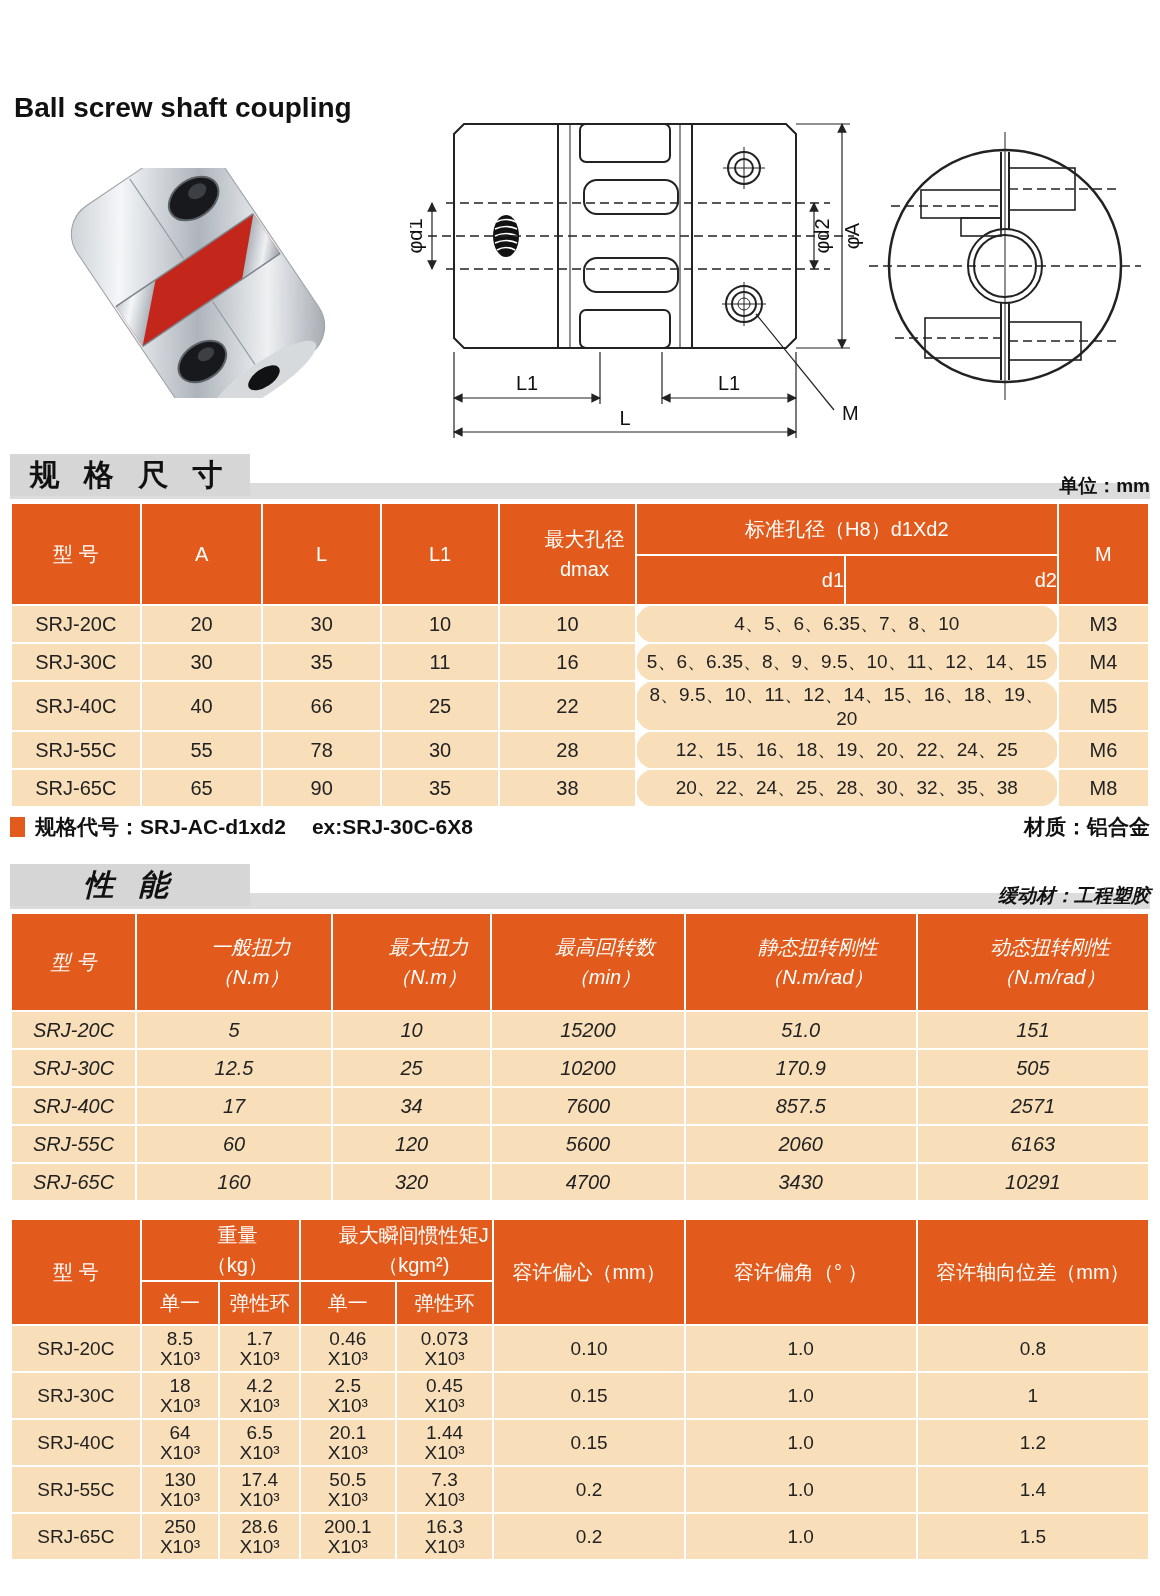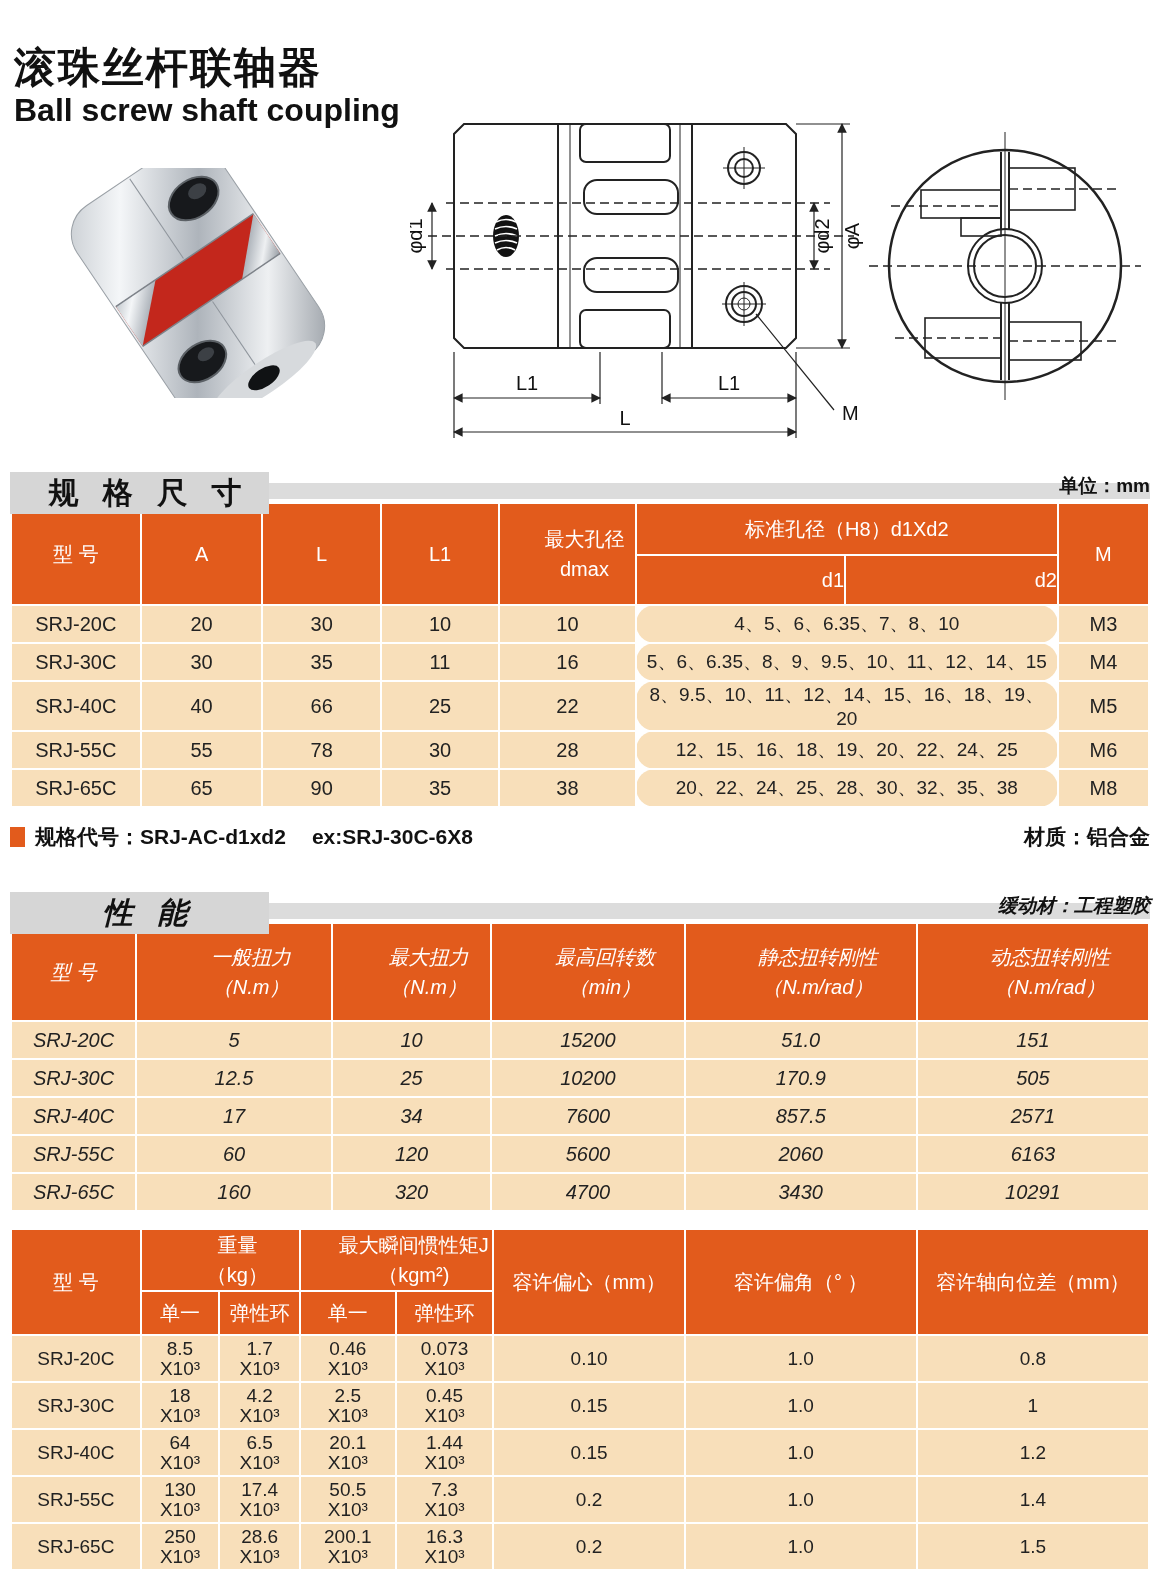--- a/index.html
+++ b/index.html
@@ -2,30 +2,30 @@
 <html><head>
 <meta charset="utf-8">
 <style>
   html,body{margin:0;padding:0;background:#fff;}
   body{font-family:"Liberation Sans",sans-serif;color:#111;}
   .page{width:1160px;height:1596px;box-sizing:border-box;padding:0 10px;position:relative;overflow:hidden;background:#fff;}
 
   
   .top{position:relative;height:452px;}
   .title-zh{position:absolute;left:4px;top:40px;font-size:42px;font-weight:bold;letter-spacing:2px;margin:0;}
-  .title-en{position:absolute;left:4px;top:92px;font-size:32px;font-weight:bold;}
+  .title-en{position:absolute;left:4px;top:92px;font-size:28px;font-weight:bold;}
   .photo-svg{position:absolute;left:38px;top:168px;}
   .side-svg{position:absolute;left:400px;top:108px;}
   .front-svg{position:absolute;left:845px;top:104px;}
   svg text{font-family:"Liberation Sans",sans-serif;font-size:20px;fill:#111;}
 
   
   .section-bar{position:relative;height:50px;}
-  .section-tab{position:absolute;left:0;top:20px;width:240px;height:42px;background:#d6d6d6;
-    display:flex;align-items:center;justify-content:center;font-size:30px;font-weight:bold;letter-spacing:8px;padding-left:19px;}
+  .section-tab{position:absolute;left:0;top:2px;width:240px;height:42px;background:#d6d6d6;
+    display:flex;align-items:center;justify-content:center;font-size:30px;font-weight:bold;letter-spacing:8px;}
   .section-strip{position:absolute;left:0;right:0;top:31px;height:16px;background:#dcdcdc;}
   .bar-note{position:absolute;right:0;bottom:3px;font-size:19px;font-weight:bold;background:transparent;z-index:2;margin-top:35px;}
 
   
   table.data-table{width:100%;border-collapse:collapse;table-layout:fixed;}
   table.data-table th{background:#e25b1c;color:#fff;font-weight:normal;font-size:20px;
     border:2px solid #fff;text-align:center;vertical-align:middle;padding:0;}
   table.data-table td{background:#f8dfba;color:#222;font-size:20px;
     border:2px solid #fff;text-align:center;vertical-align:middle;padding:0 3px;}
   .hl{display:block;line-height:1.5;margin-left:34px;}
@@ -33,35 +33,34 @@
   .spec-table thead tr:nth-child(2) th{height:48px;text-align:right;}
   .spec-table tbody td{height:36px;}
   .spec-table td[data-col="d1d2"]{font-size:19px;border-radius:19px;}
   .perf-table thead th{height:96px;}
   .perf-table tbody td{height:36px;}
   .weight-table thead tr:nth-child(1) th{height:60px;}
   .weight-table thead tr:nth-child(2) th{height:42px;}
   .weight-table tbody td{height:45px;font-size:19px;line-height:1.05;}
 
   
-  .footnote{position:relative;height:34px;margin-top:12px;display:flex;align-items:center;font-size:21px;font-weight:bold;}
+  .footnote{position:relative;height:34px;margin-top:2px;display:flex;align-items:center;font-size:21px;font-weight:bold;}
   .bullet{width:15px;height:20px;background:#e25b1c;display:inline-block;margin-right:10px;}
   .footnote .ex{margin-left:26px;}
   .footnote .right{margin-left:auto;text-align:center;}
 
   .perf-section{margin-top:18px;font-style:italic;}
   .weight-section{margin-top:16px;}
 </style>
 </head>
 <body>
 
 <div class="page">
 
   <div class="top">
-    <h1 class="title-zh">滚珠丝杆联轴器</h1>
     <div class="title-en">Ball screw shaft coupling</div>
 
     <svg class="photo-svg" width="300" height="230" viewBox="0 0 300 230">
       <defs>
         <linearGradient id="met" x1="0" y1="0" x2="1" y2="1">
           <stop offset="0" stop-color="#c4c9ce"></stop>
             <stop offset="0.22" stop-color="#f4f6f8"></stop>
           <stop offset="0.5" stop-color="#aeb4bb"></stop>
             <stop offset="0.75" stop-color="#eef0f2"></stop>
           <stop offset="1" stop-color="#969ca3"></stop>

